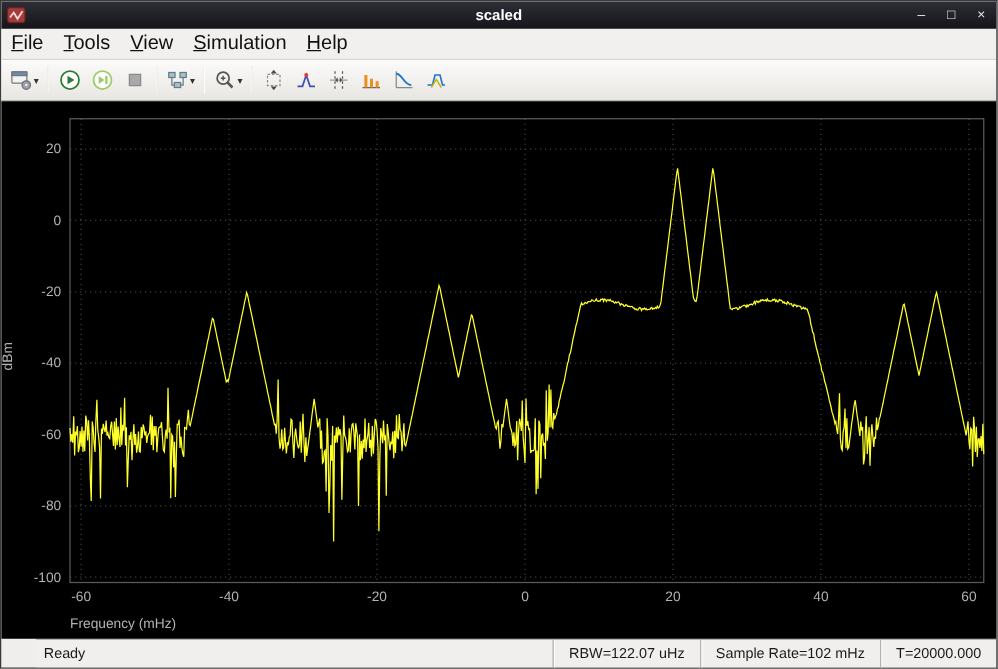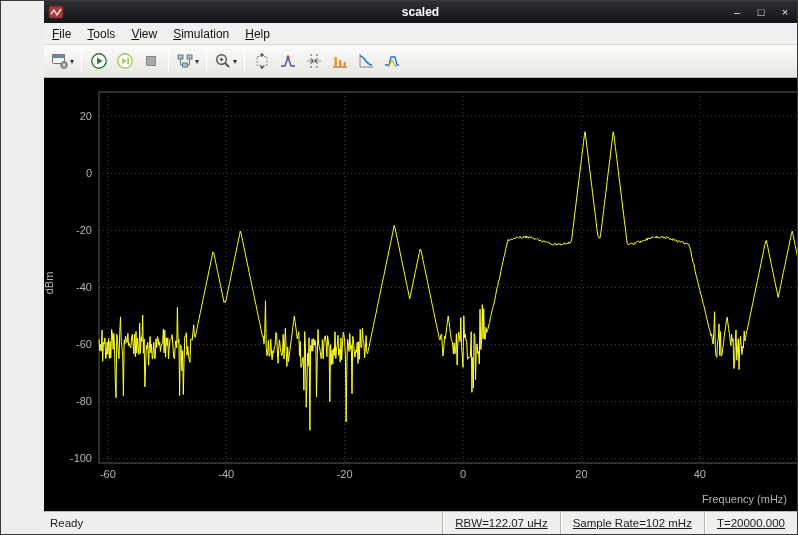--- a/index.html
+++ b/index.html
@@ -1,59 +1,59 @@
 <!DOCTYPE html>
 <html><head>
 <meta charset="utf-8">
 <style>
   * { margin:0; padding:0; box-sizing:border-box; }
   html,body { background:#888; }
   body { font-family:"Liberation Sans","DejaVu Sans",sans-serif; }
 
   .window { width:798px; height:535px; border:1px solid #3a3a3a; background:#efeeec;
-            display:flex; flex-direction:column; overflow:hidden;padding-left:43px; }
+            display:flex; flex-direction:column; overflow:hidden; }
 
   
   .titlebar { flex:0 0 22px; background:linear-gradient(#2e2e36,#141419); color:#fff;
               position:relative; display:flex; align-items:center; }
   .app-icon { width:16px; height:16px; margin-left:4px; display:inline-flex; }
   .tb-title { position:absolute; left:0; right:0; text-align:center; font-size:12px;
               font-weight:bold; pointer-events:none; }
   .win-controls { margin-left:auto; display:flex; align-items:center; height:100%; }
   .winbtn { width:24px; height:100%; display:flex; align-items:center; justify-content:center;
             font-size:11px; color:#e8e8e8; cursor:default; }
 
   
   .menubar { flex:0 0 22px; background:#f1f0ee; border-bottom:1px solid #d9d6d1;
-             display:flex; align-items:center; font-size:12px; color:#111; }
+             display:flex; align-items:center; font-size:16px; color:#111; }
   .menu-item { padding:3px 8px; cursor:default; }
 
   
   .toolbar { flex:0 0 33px; background:linear-gradient(#fbfbfa,#e8e6e2);
              border-bottom:1px solid #b7b4ae; display:flex; align-items:center; padding:0 4px; }
   .tbtn { height:26px; min-width:26px; display:flex; align-items:center; justify-content:center;
           border:1px solid transparent; border-radius:2px; padding:0 2px; }
   .caret { font-size:8px; color:#333; margin-left:1px; }
   .sep { width:1px; height:22px; background:#c6c3bd; border-right:1px solid #fff; margin:0 4px; }
 
   
   .plot-area { flex:1 1 auto; position:relative; background:#000; }
   .plot-area svg { position:absolute; left:0; top:0; }
-  .xlabel { position:absolute; left:55px; right:10px; bottom:6px; text-align:right;
+  .xlabel { position:absolute; left:55px; right:10px; bottom:6px; text-align:left;
             color:#b3b3b3; font-size:11px; }
   .ylabel { position:absolute; left:-6px; top:46%; transform:rotate(-90deg);
             color:#b3b3b3; font-size:11px; }
 
   
   .statusbar { flex:0 0 23px; background:#f0efed; border-top:1px solid #b7b4ae;
-               display:flex; align-items:center; font-size:11.5px; color:#1a1a1a; }
+               display:flex; align-items:center; font-size:11.5px; color:#1a1a1a;margin-left:28px; }
   .status-ready { padding-left:6px; }
   .status-right { margin-left:auto; display:flex; height:100%; }
   .status-cell { display:flex; align-items:center; justify-content:center; padding:0 12px;
-                 border-left:1px solid #b5b2ac; box-shadow:inset 1px 0 0 #ffffff; white-space:nowrap;text-decoration:underline; }
+                 border-left:1px solid #b5b2ac; box-shadow:inset 1px 0 0 #ffffff; white-space:nowrap; }
 </style>
 </head>
 <body>
 
 <div class="window">
 
   <div class="titlebar">
     <span class="app-icon">
       <svg width="16" height="16" viewBox="0 0 16 16">
         <rect x="1" y="2" width="14" height="12" rx="2" fill="#a03c3c" stroke="#6e2020"></rect>

